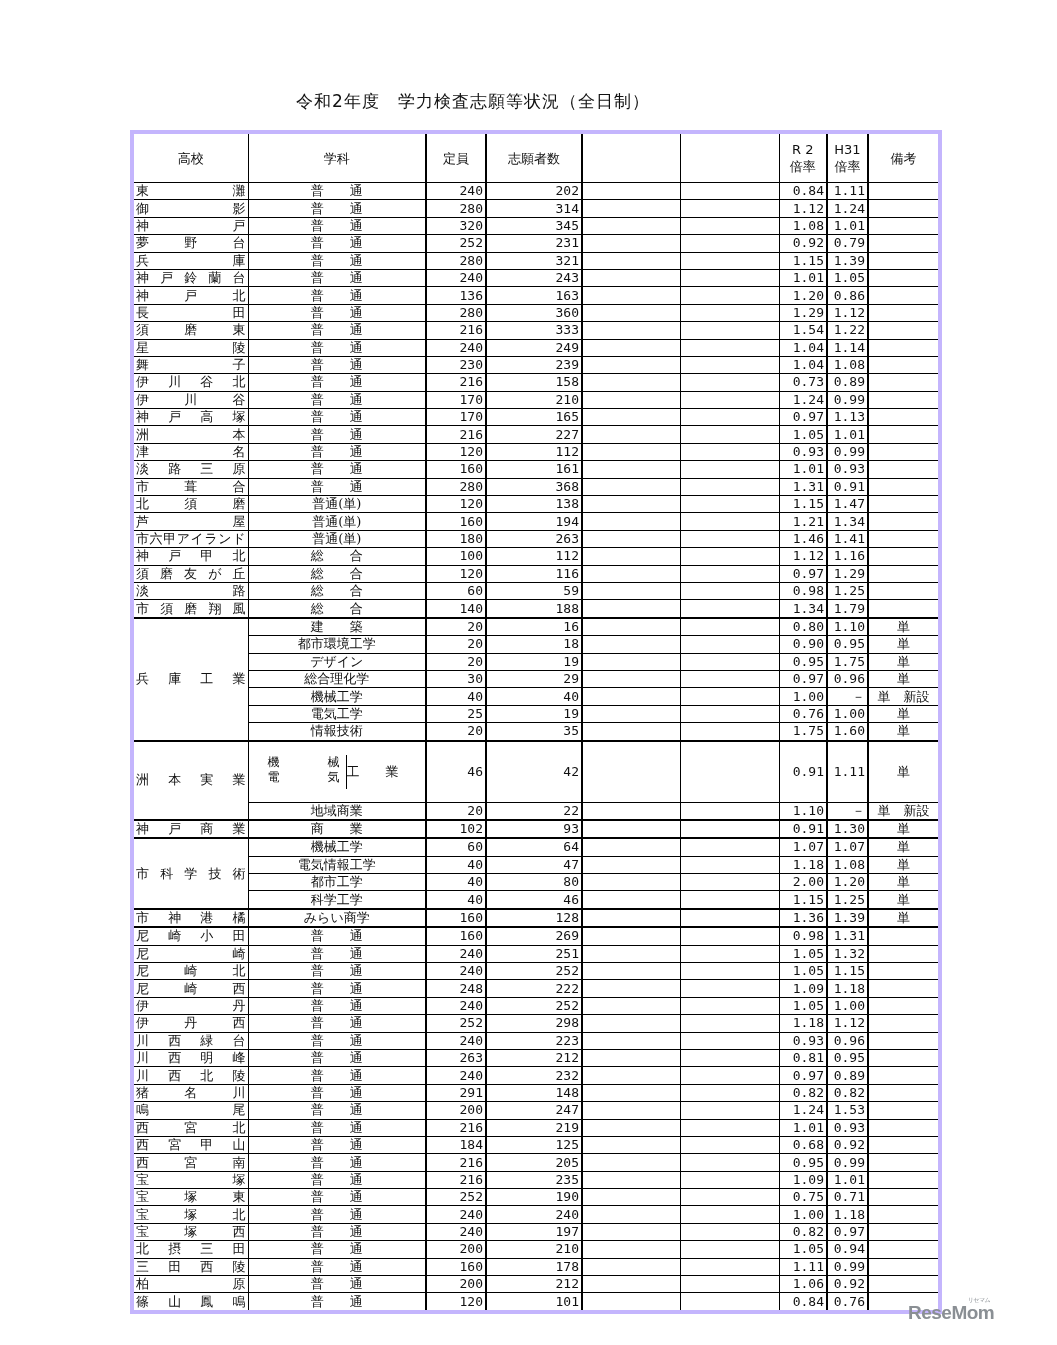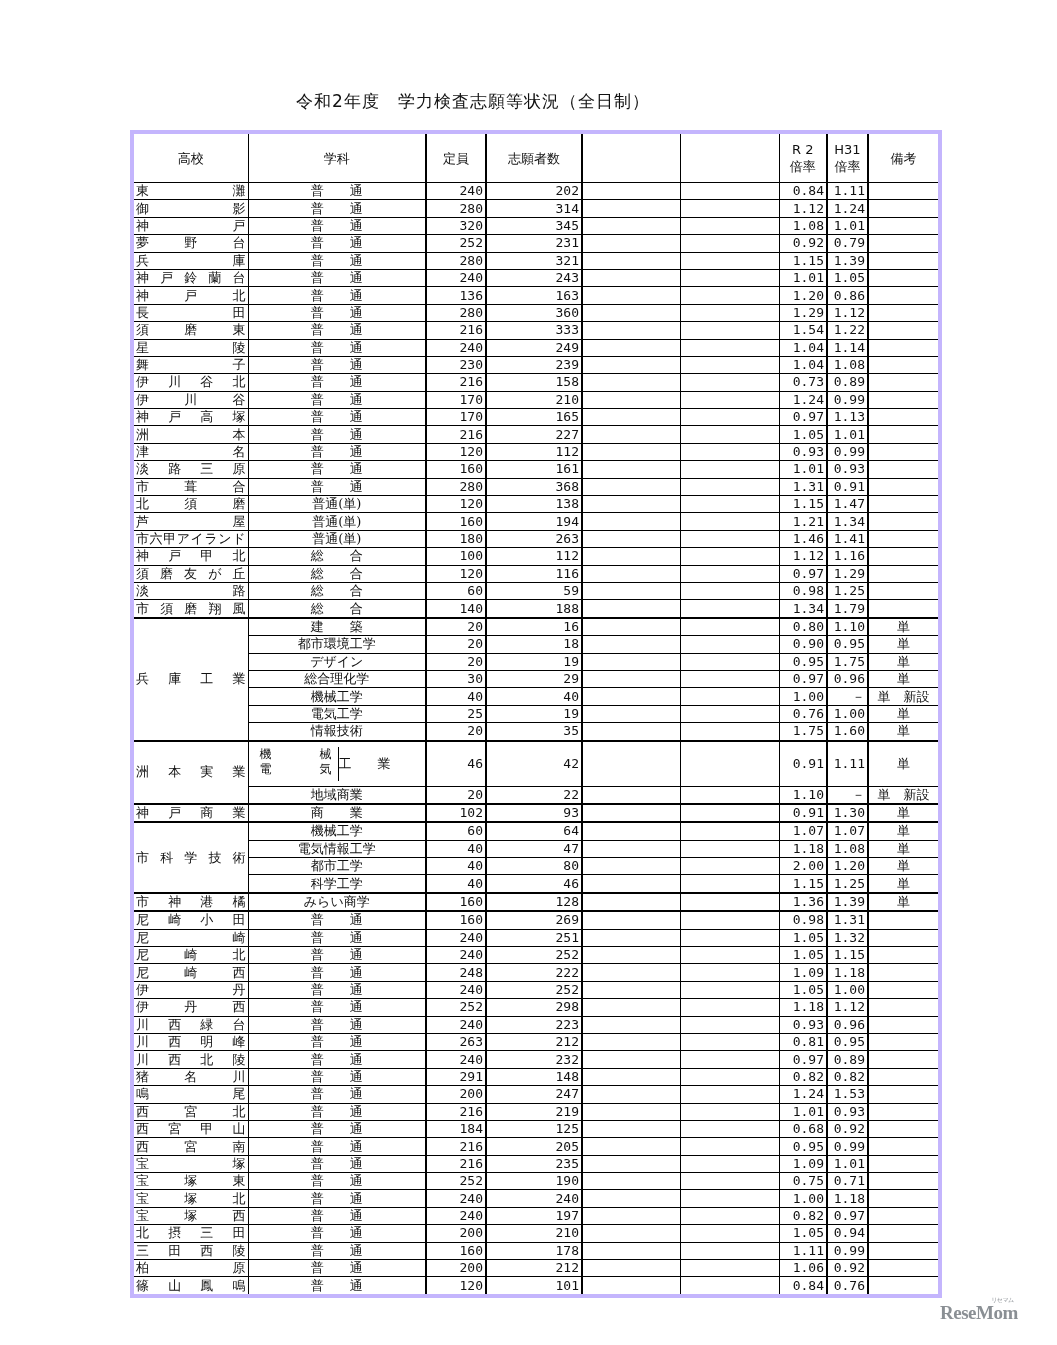--- a/index.html
+++ b/index.html
@@ -25,21 +25,21 @@
   .thick-l { border-left:2px solid #000 !important; }
   .school { text-align:justify; text-align-last:justify; font-size:13px; }
   .dept { text-align:center; letter-spacing:0; }
   .num { text-align:right; font-family:"DejaVu Sans Mono","Liberation Mono",monospace; font-size:13px; }
   .note { text-align:center; font-size:12px; }
   tr.sep td { border-top:2px solid #000; }
   .split { display:flex; height:100%; }
   .split .l { width:72px; border-right:1px solid #000; font-size:12px; line-height:15px; padding-left:6px; text-align:justify; text-align-last:justify; padding-right:6px; }
   .split .r { flex:1; display:flex; align-items:center; justify-content:flex-start; }
   tr.tall td { height:34px; }
-  .logo { position:absolute; left:940px; top:1302px; font-family:Liberation Serif, serif;
+  .logo { position:absolute; left:908px; top:1302px; font-family:Liberation Sans, sans-serif;
           font-weight:bold; font-size:19px; color:#8a8f94; letter-spacing:-0.5px; }
   .logo small { position:absolute; right:4px; top:-6px; font-size:6px; font-weight:normal; }
 </style>
 </head>
 <body>
 
 <div class="title">令和2年度　学力検査志願等状況（全日制）</div>
 
 <table class="grid">
   <colgroup>
@@ -408,21 +408,21 @@
         <td class="num thick-l">20</td>
         <td class="num thick-l">35</td>
         <td class="thick-l"></td>
         <td></td>
         <td class="num">1.75</td>
         <td class="num thick-l">1.60</td>
         <td class="note thick-l">単</td>
       </tr>
       <tr class="sep tall">
         <td class="school" rowspan="2">洲本実業</td>
-        <td style="padding: 5px;">
+        <td style="padding: 13px;">
           <div class="split">
             <div class="l"><span>機　械</span><br><span>電　気</span></div>
             <div class="r">
               <span>工　　業</span>
             </div>
           </div>
         </td>
         <td class="num thick-l">46</td>
         <td class="num thick-l">42</td>
         <td class="thick-l"></td>

